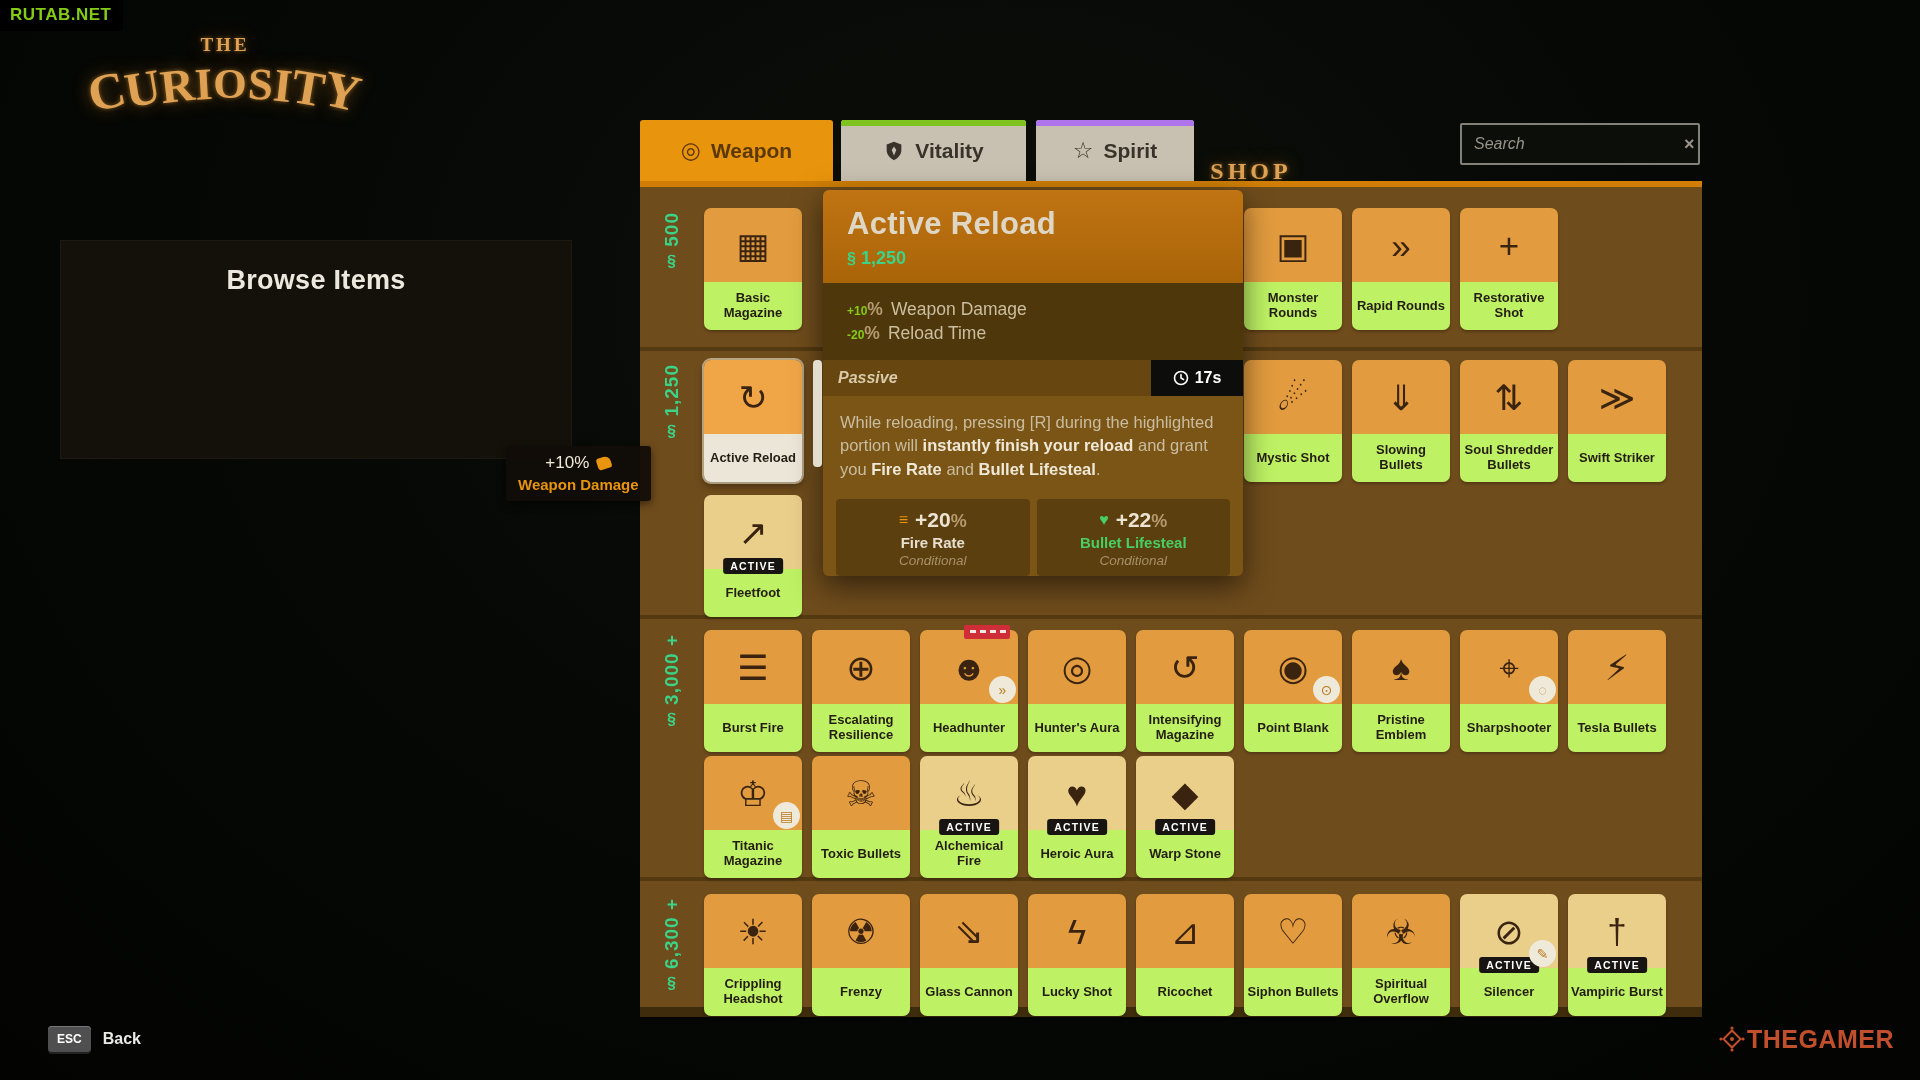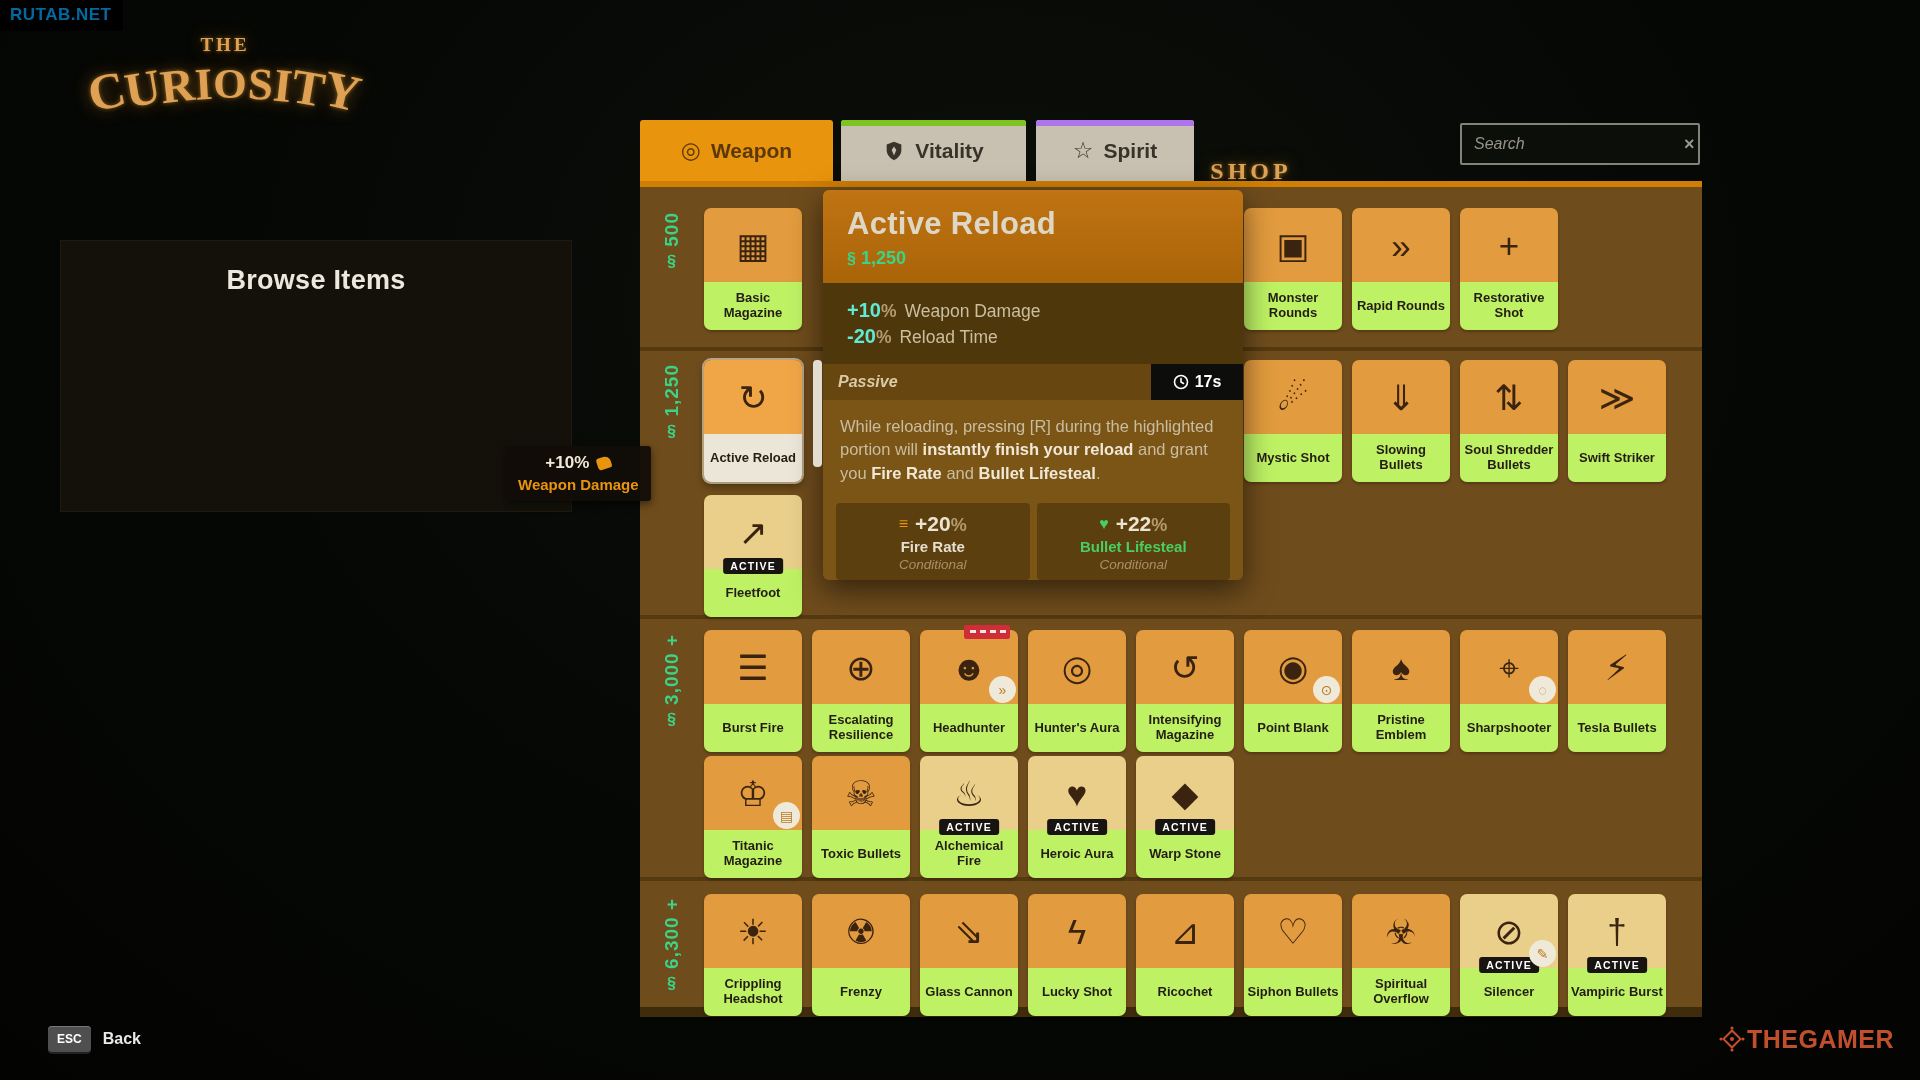--- a/index.html
+++ b/index.html
@@ -1,29 +1,29 @@
 <!DOCTYPE html>
 <html><head>
 <meta charset="utf-8">
 <style>
   html,body{margin:0;padding:0;background:#000;}
   #stage{position:relative;width:1920px;height:1080px;overflow:hidden;
     font-family:"Liberation Sans","DejaVu Sans",sans-serif;
     background:radial-gradient(ellipse at 52% 28%, #0b0f09 0%, #060805 50%, #030402 100%);}
   
-  .watermark{position:absolute;left:0;top:0;background:#000;color:#0369a1;font-weight:800;
+  .watermark{position:absolute;left:0;top:0;background:#000;color:#84cc16;font-weight:800;
     font-size:17px;padding:5px 12px 6px 10px;letter-spacing:.5px;}
   
   .logo{position:absolute;left:80px;top:34px;width:290px;text-align:center;color:#dfa154;
     font-family:"Liberation Serif","DejaVu Serif",serif;text-shadow:0 0 18px rgba(220,140,40,.45),0 0 4px rgba(240,170,60,.5);}
   .logo .the{font-size:19px;letter-spacing:3px;font-weight:700;}
   .logo .word{font-size:43px;font-weight:700;letter-spacing:1px;line-height:1.02;white-space:nowrap;}
   .logo .shop{font-size:24px;letter-spacing:4px;font-weight:700;margin-top:4px;}
   
-  .browse{position:absolute;left:60px;top:240px;width:512px;height:272px;background:#131109;
+  .browse{position:absolute;left:60px;top:240px;width:512px;height:219px;background:#131109;
     border:1px solid #1e1a12;display:flex;flex-direction:column;align-items:center;padding-top:24px;box-sizing:border-box;}
   .browse h2{margin:0 0 12px;font-size:27px;color:#ece8de;letter-spacing:.3px;}
   .browse p{margin:0;width:430px;text-align:center;font-size:16.5px;line-height:1.45;color:#b5b0a4;}
   
   .shop{position:absolute;left:640px;top:120px;width:1062px;height:902px;}
   .tabs{position:relative;height:61px;}
   .tab{position:absolute;top:0;height:61px;box-sizing:border-box;display:flex;align-items:center;justify-content:center;
     gap:10px;font-size:21px;font-weight:700;cursor:pointer;}
   .tab .tab-glyph{font-size:23px;line-height:1;}
   .tab.sel{background:#e8940c;color:#5c3808;border-radius:3px 3px 0 0;}
@@ -72,21 +72,21 @@
   .search .clear{color:#9a968c;font-size:18px;font-weight:700;cursor:pointer;}
   
   .tooltip{position:absolute;left:823px;top:190px;width:420px;z-index:30;border-radius:6px;overflow:hidden;
     box-shadow:0 10px 30px rgba(0,0,0,.55);}
   .tt-header{background:linear-gradient(#c07413,#a96408);padding:16px 24px 14px;}
   .tt-title{font-size:31px;font-weight:800;color:#ded7c6;letter-spacing:.3px;}
   .tt-price{margin-top:6px;display:flex;align-items:center;gap:5px;color:#3bd387;font-weight:800;font-size:18px;}
   .tt-price .souls{font-size:16px;}
   .tt-stats{background:#4f370c;padding:13px 24px;}
   .tt-stat{font-size:17.5px;color:#cabfa0;margin:3px 0;}
-  .tt-stat b{color:#5eead4;font-size:20px;}
+  .tt-stat b{color:#84cc16;font-size:12px;}
   .tt-stat .pct{color:#b49a6e;font-weight:700;}
   .tt-stat .slabel{margin-left:8px;}
   .tt-passive{background:#68460f;height:36px;display:flex;align-items:center;position:relative;}
   .tt-passive .ptext{font-style:italic;color:#d9cba9;font-size:16px;padding-left:15px;font-weight:600;}
   .tt-cd{position:absolute;right:0;top:0;height:36px;width:92px;background:#0d0d0b;display:flex;align-items:center;
     justify-content:center;gap:6px;color:#fff;font-weight:800;font-size:16px;}
   .tt-desc{background:#7b5515;padding:15px 17px 8px;font-size:16.5px;line-height:1.42;color:#c9bda1;}
   .tt-desc .b{color:#efe8d7;font-weight:800;}
   .tt-cond{background:#7b5515;padding:10px 13px 0;display:grid;grid-template-columns:1fr 1fr;gap:7px;}
   .cond-box{background:#5c3f0e;border-radius:4px;padding:9px 6px 8px;text-align:center;}
@@ -97,21 +97,21 @@
   .cond-label.green{color:#46cf63;}
   .cond-note{font-style:italic;color:#a8906a;font-size:13.5px;margin-top:2px;}
   .tt-duration{background:#7b5515;padding:7px 13px 13px;}
   .dur-box{background:#5c3f0e;border-radius:4px;padding:10px 14px;color:#d6c9ae;font-size:16.5px;}
   .dur-box b{color:#f2ead8;font-size:18px;}
   .dur-box .unit{color:#b49a6e;font-size:13px;font-weight:700;}
   .dur-box .dlabel{margin-left:8px;}
   
   .cursor-tip{position:absolute;left:506px;top:446px;z-index:50;background:rgba(17,13,8,.95);border-radius:3px;
     padding:7px 12px 8px;text-align:center;box-shadow:0 3px 8px rgba(0,0,0,.5);}
-  .cursor-tip .v{color:#f2ead8;font-weight:700;font-size:17px;display:flex;align-items:center;gap:8px;justify-content:center;}
+  .cursor-tip .v{color:#f2ead8;font-weight:400;font-size:17px;display:flex;align-items:center;gap:8px;justify-content:center;}
   .glove{display:inline-block;width:14px;height:12px;background:#e8940c;border-radius:3px 6px 2px 3px;transform:rotate(-18deg);}
   .cursor-tip .l{color:#e8940c;font-weight:700;font-size:15px;margin-top:3px;white-space:nowrap;}
   
   .footer-left{position:absolute;left:48px;top:1026px;display:flex;align-items:center;gap:12px;}
   .esc-key{background:#4f4f4f;border-radius:4px;color:#fff;font-weight:800;font-size:12px;padding:6px 9px;
     box-shadow:inset 0 1px 0 #777,0 2px 0 #222;}
   .back-label{color:#e9e9e6;font-size:16px;font-weight:600;}
   .brand{position:absolute;right:26px;top:1024px;display:flex;align-items:flex-end;color:#c14f2b;}
   .brand .btext{font-size:25px;font-weight:800;letter-spacing:.5px;}
   svg{display:block;}

